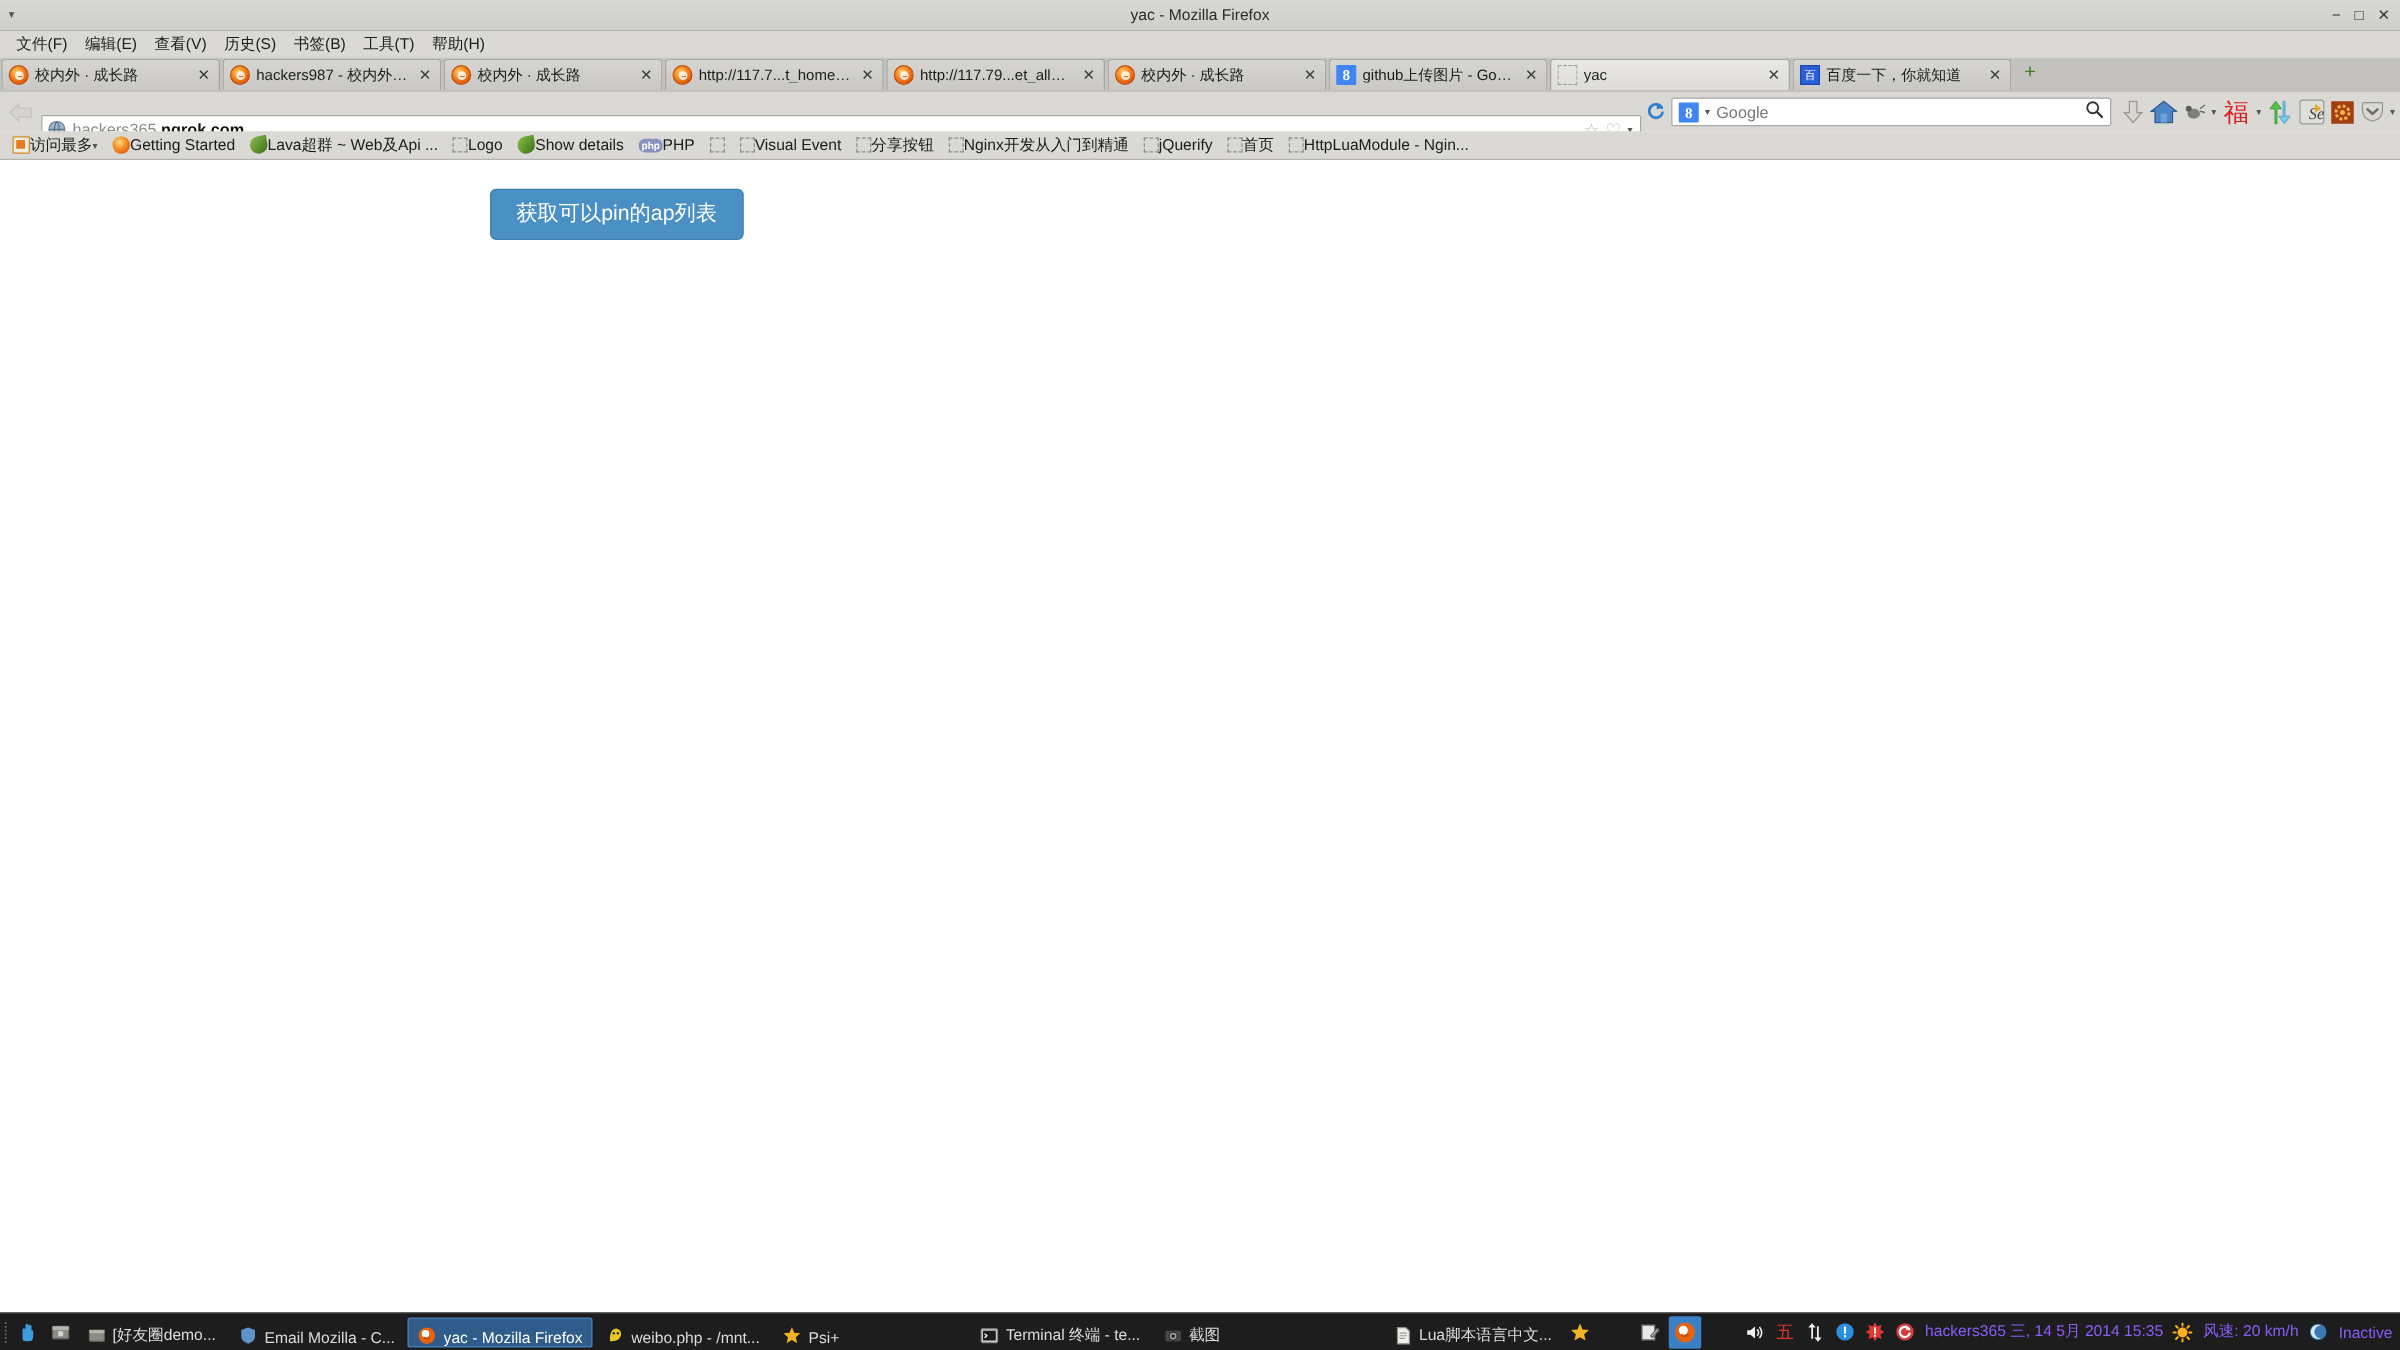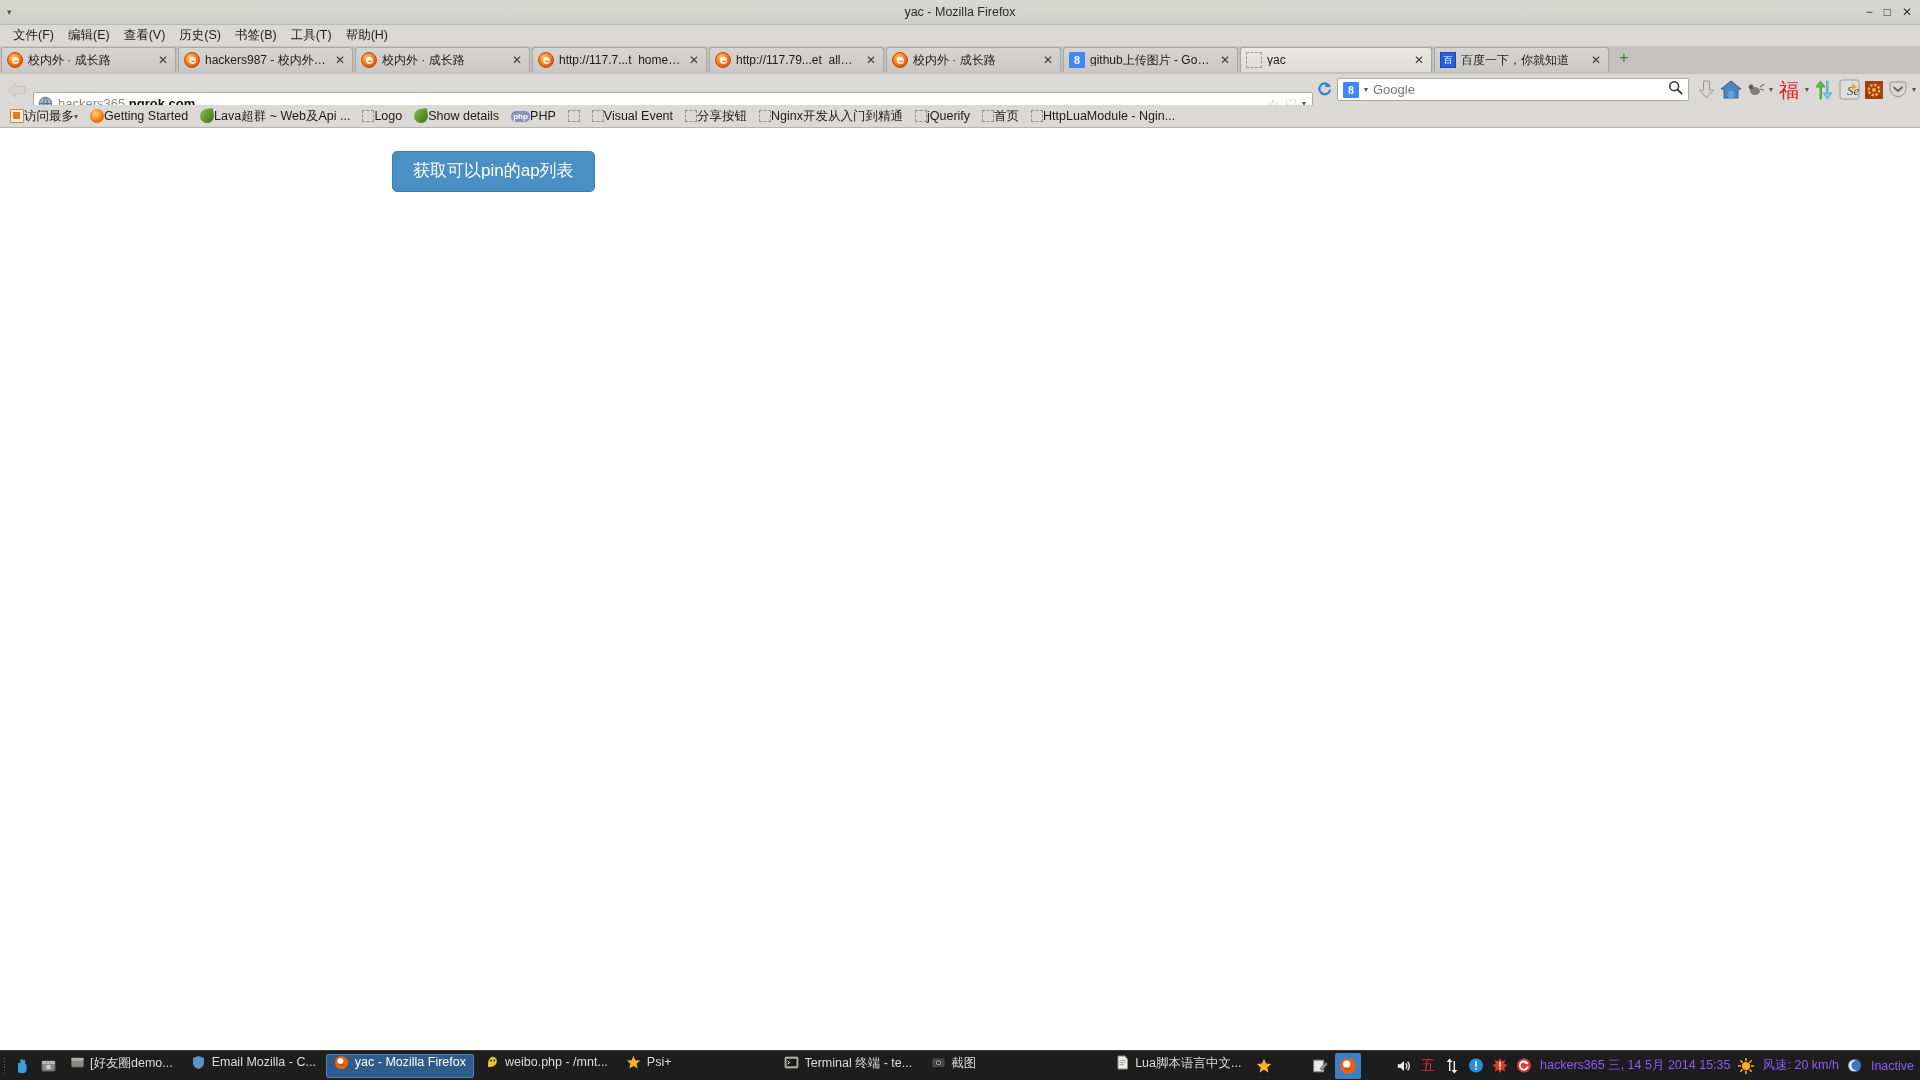--- a/index.html
+++ b/index.html
@@ -196,21 +196,21 @@
   .tb-handle i {
     display: block; width: 3px; height: 18px;
     background-image: radial-gradient(#666 40%, transparent 41%);
     background-size: 3px 3px;
   }
   .tb-icon-btn {
     width: 26px; height: 26px; display: flex; align-items: center; justify-content: center;
     flex: 0 0 26px;
   }
   .task-item {
-    display: flex; align-items: flex-start; gap: 5px; height: 24px; padding: 0 7px;
+    display: flex; align-items: flex-end; gap: 5px; height: 24px; padding: 0 7px;
     max-width: 175px; overflow: hidden; white-space: nowrap; flex: 0 0 auto;
     border: 1px solid transparent; border-radius: 2px; color: #dcdcdc;
   }
   .task-item.active {
     background: #2f5c8a; border-color: #4d82b8; color: #fff;
   }
   .task-item .tlabel { overflow: hidden; text-overflow: ellipsis; }
   .task-gap { flex: 1 1 auto; }
   .tray {
     display: flex; align-items: center; gap: 8px; padding-right: 6px; flex: 0 0 auto;

